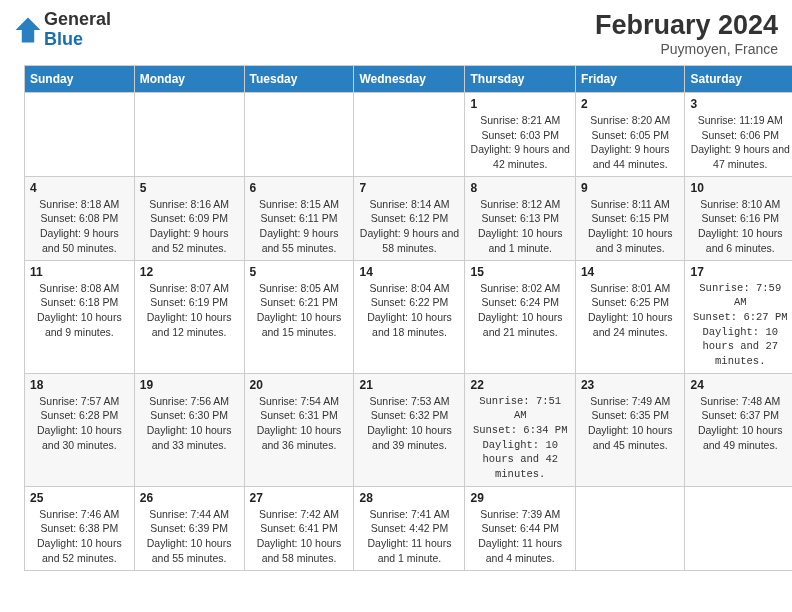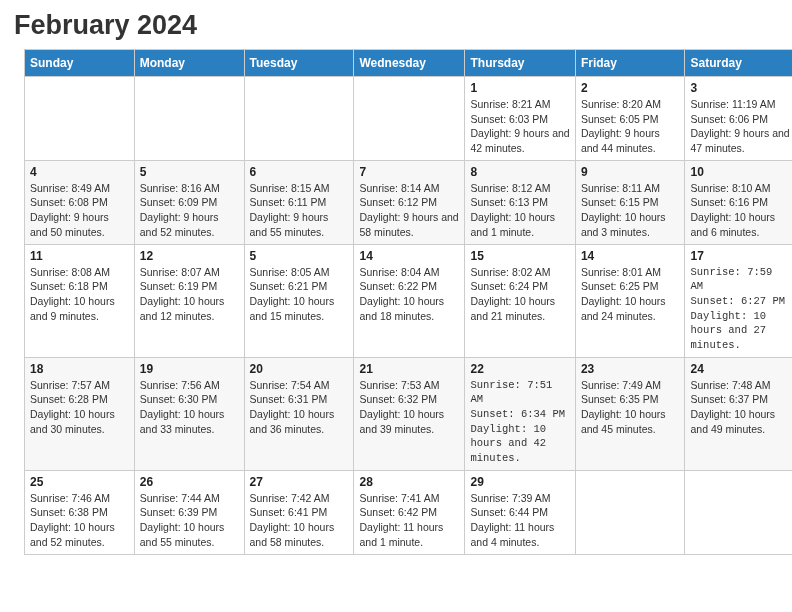--- a/index.html
+++ b/index.html
@@ -82,31 +82,42 @@
     .day-number {
       font-weight: bold;
       font-size: 12px;
       margin-bottom: 2px;
       color: #222;
     }
     .day-info {
       color: #333;
       line-height: 1.4;
       font-size: 10.5px;
+      text-align: center;
     }
     .empty-cell {
       min-height: 80px;
     }
   </style>
 </head>
 <body>
 
 <div class="header">
+  <div class="logo">
+    <svg class="logo-icon" viewBox="0 0 36 36">
+      <polygon points="18,2 34,18 26,18 26,34 10,34 10,18 2,18" fill="#2a7fc1"></polygon>
+    </svg>
+    <div class="logo-text">
+      <span class="logo-general">General</span>
+      <span class="logo-blue">Blue</span>
+    </div>
+  </div>
   <div class="title-block">
     <div class="cal-title">February 2024</div>
+    <div class="cal-subtitle">Puymoyen, France</div>
   </div>
 </div>
 
 <table>
   <thead>
     <tr>
     <th>Sunday</th>
         <th>Monday</th>
         <th>Tuesday</th>
         <th>Wednesday</th>
@@ -136,21 +147,21 @@
         <td>
           <div class="day-number">3</div>
           <div class="day-info" style="white-space: pre-line;">Sunrise: 11:19 AM
 Sunset: 6:06 PM
 Daylight: 9 hours and 47 minutes.</div>
         </td>
       </tr>
       <tr>
         <td>
           <div class="day-number">4</div>
-          <div class="day-info" style="white-space: pre-line;">Sunrise: 8:49 AM
+          <div class="day-info" style="white-space: pre-line;">Sunrise: 8:18 AM
 Sunset: 6:08 PM
 Daylight: 9 hours and 50 minutes.</div>
         </td>
         <td>
           <div class="day-number">5</div>
           <div class="day-info" style="white-space: pre-line;">Sunrise: 8:16 AM
 Sunset: 6:09 PM
 Daylight: 9 hours and 52 minutes.</div>
         </td>
         <td>
@@ -287,21 +298,21 @@
         </td>
         <td>
           <div class="day-number">27</div>
           <div class="day-info" style="white-space: pre-line;">Sunrise: 7:42 AM
 Sunset: 6:41 PM
 Daylight: 10 hours and 58 minutes.</div>
         </td>
         <td>
           <div class="day-number">28</div>
           <div class="day-info" style="white-space: pre-line;">Sunrise: 7:41 AM
-Sunset: 6:42 PM
+Sunset: 4:42 PM
 Daylight: 11 hours and 1 minute.</div>
         </td>
         <td>
           <div class="day-number">29</div>
           <div class="day-info" style="white-space: pre-line;">Sunrise: 7:39 AM
 Sunset: 6:44 PM
 Daylight: 11 hours and 4 minutes.</div>
         </td>
         <td class="empty-cell"></td>
         <td class="empty-cell"></td>

